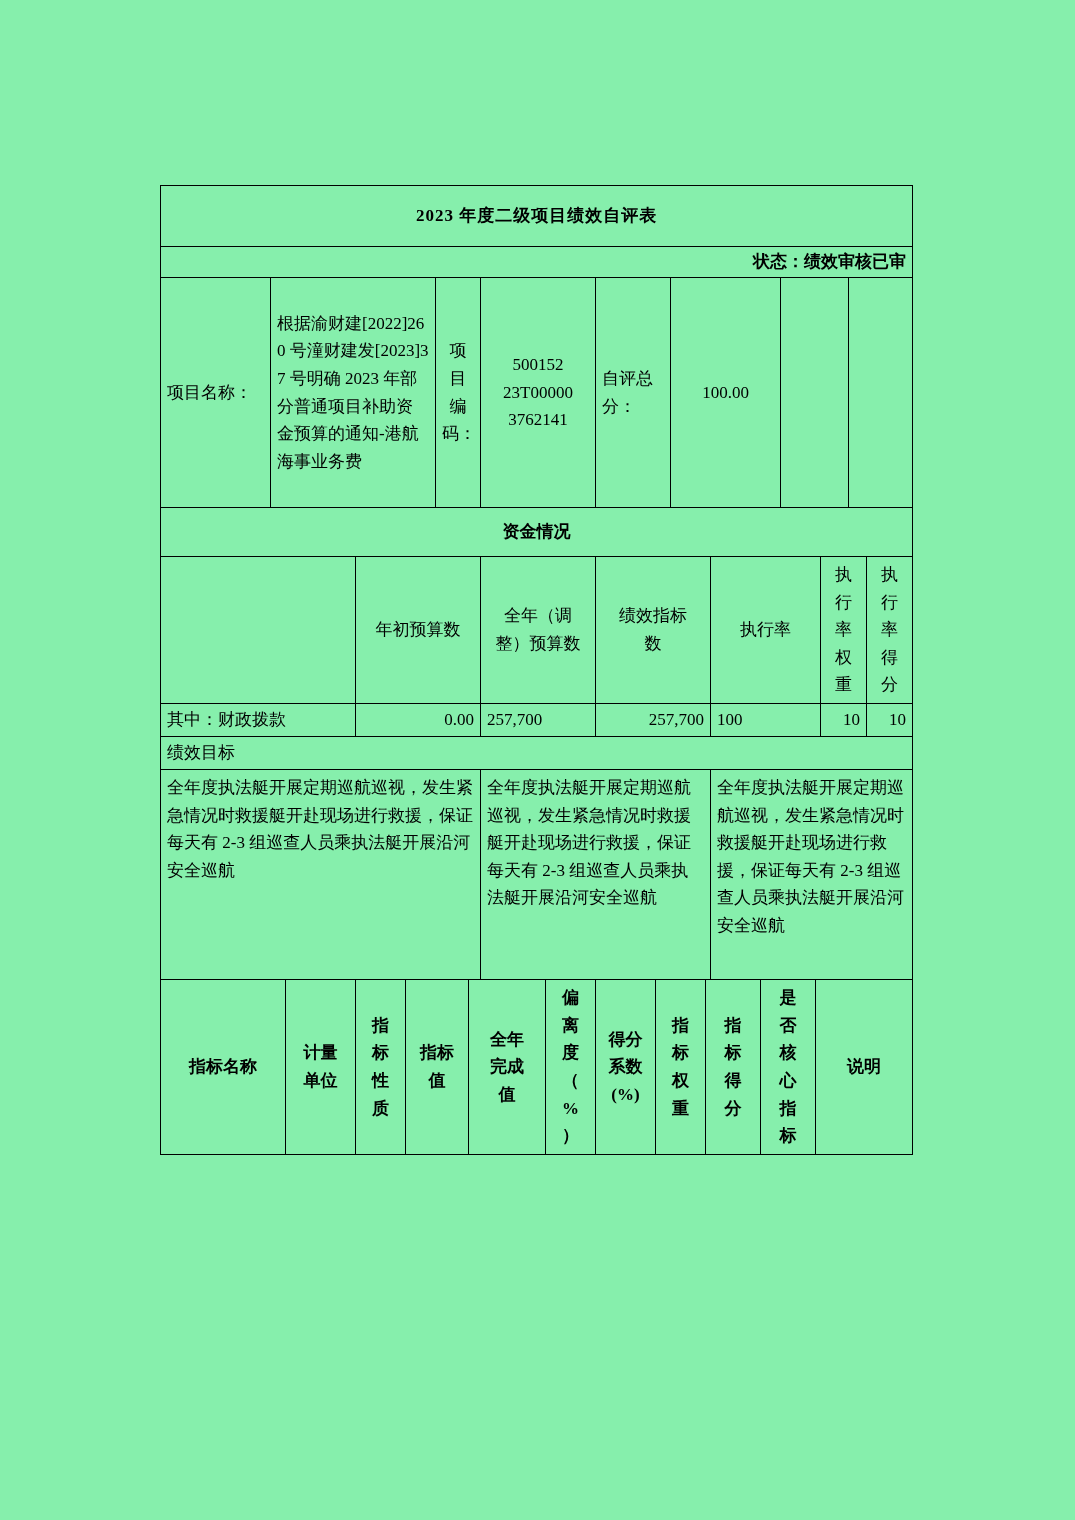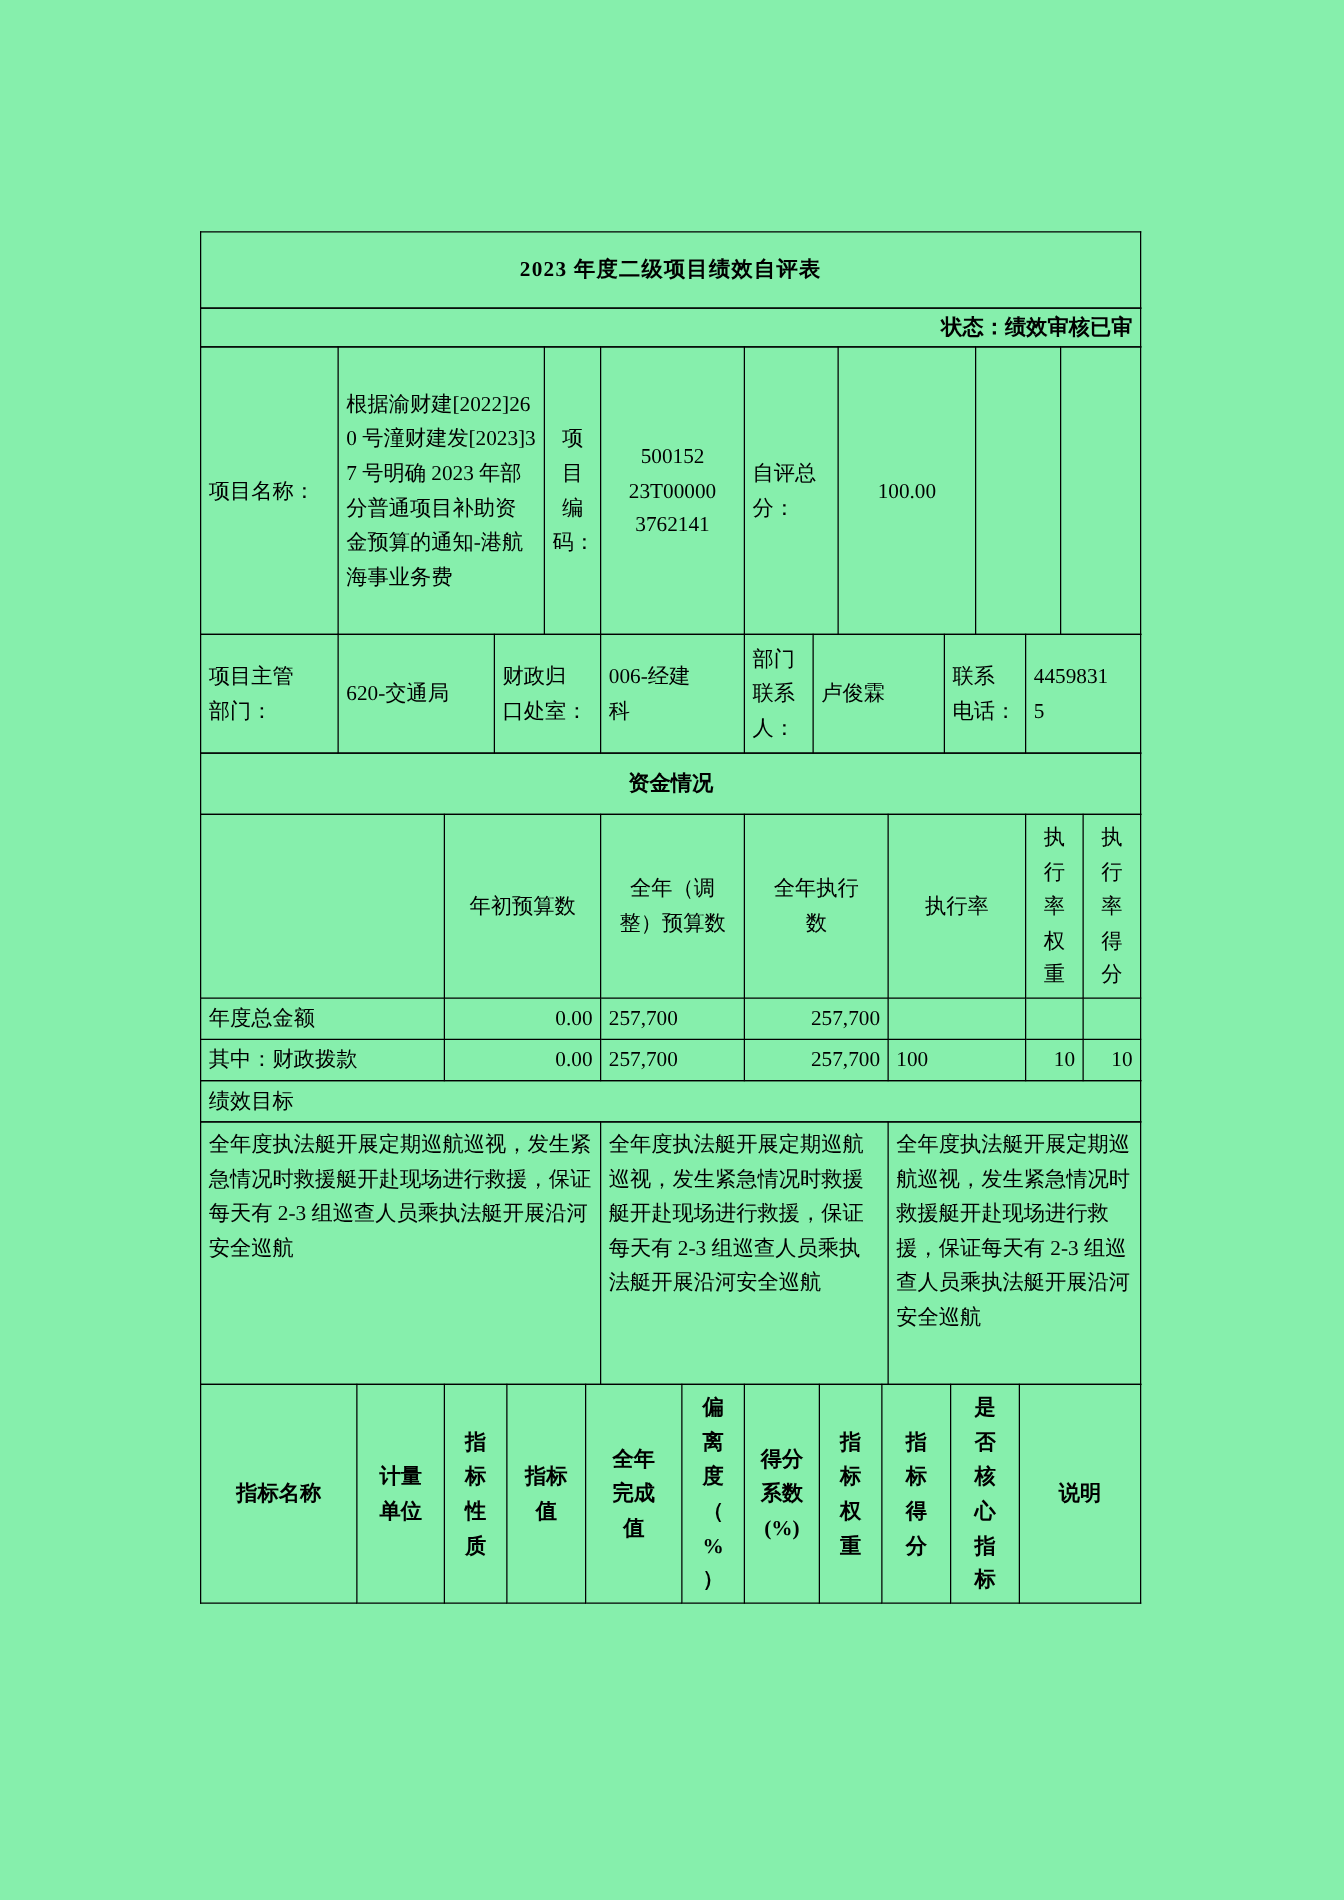--- a/index.html
+++ b/index.html
@@ -97,51 +97,20 @@
 3762141</td>
         <td class="al pre">自评总
 分：</td>
         <td class="ac">100.00</td>
         <td></td>
         <td></td>
       </tr>
         </tbody>
     </table>
 
-    <table class="band t-dept">
-      <colgroup>
-        <col style="width:110px">
-          <col style="width:125px">
-          <col style="width:85px">
-          <col style="width:115px">
-        <col style="width:55px">
-          <col style="width:105px">
-          <col style="width:65px">
-          <col style="width:92px">
-      </colgroup>
-      <tbody>
-          <tr>
-        <td class="al pre">项目主管
-部门：</td>
-        <td class="al">620-交通局</td>
-        <td class="al pre">财政归
-口处室：</td>
-        <td class="al pre">006-经建
-科</td>
-        <td class="al pre">部门
-联系
-人：</td>
-        <td class="al">卢俊霖</td>
-        <td class="al pre">联系
-电话：</td>
-        <td class="al pre">4459831
-5</td>
-      </tr>
-        </tbody>
-    </table>
 
     <table class="band t-sec">
       <colgroup>
           <col style="width:752px">
         </colgroup>
       <tbody>
           <tr>
         <td>资金情况</td>
       </tr>
         </tbody>
@@ -156,42 +125,33 @@
         <col style="width:110px">
           <col style="width:46px">
           <col style="width:46px">
       </colgroup>
       <tbody>
         <tr class="fund-head">
           <td></td>
           <td>年初预算数</td>
           <td class="pre">全年（调
 整）预算数</td>
-          <td class="pre">全年执行
+          <td class="pre">绩效指标
 数</td>
           <td>执行率</td>
           <td class="pre">执
 行
 率
 权
 重</td>
           <td class="pre">执
 行
 率
 得
 分</td>
-        </tr>
-        <tr class="fund-row">
-          <td class="al">年度总金额</td>
-          <td class="ar">0.00</td>
-          <td class="al">257,700</td>
-          <td class="ar">257,700</td>
-          <td class="al"></td>
-          <td class="ar"></td>
-          <td class="ar"></td>
         </tr>
         <tr class="fund-row">
           <td class="al">其中：财政拨款</td>
           <td class="ar">0.00</td>
           <td class="al">257,700</td>
           <td class="ar">257,700</td>
           <td class="al">100</td>
           <td class="ar">10</td>
           <td class="ar">10</td>
         </tr>

